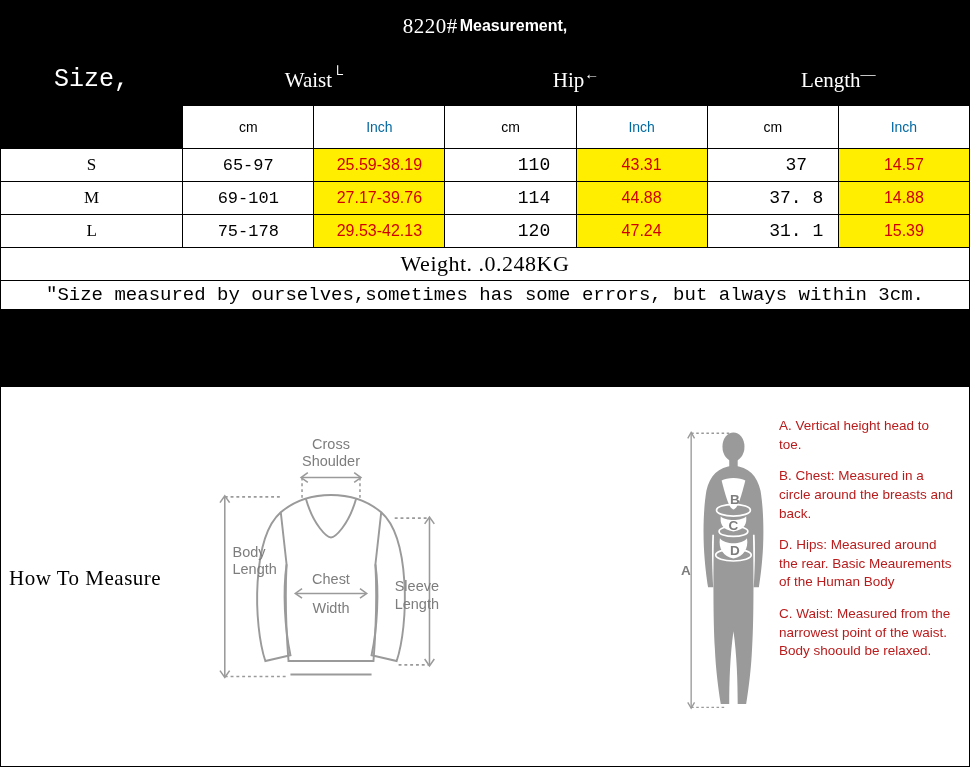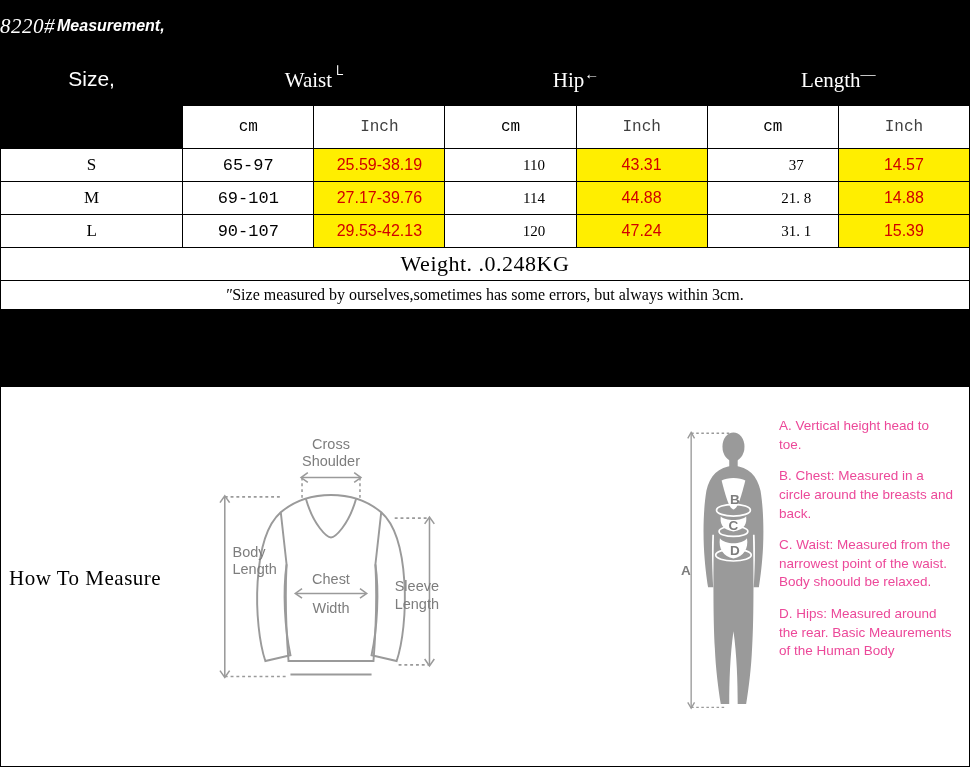--- a/index.html
+++ b/index.html
@@ -24,21 +24,21 @@
   
   .title-row {
     position: absolute;
     left: 0; top: 0;
     width: 970px;
     height: 52px;
     background: #000;
     color: #fff;
     display: flex;
     align-items: center;
-    font-style: italic;
+    justify-content: center;
   }
   .title-row .t-num {
     font-family: "Liberation Serif", serif;
     font-size: 21px;
     letter-spacing: 0.5px;
   }
   .title-row .t-main {
     font-family: "Liberation Sans", sans-serif;
     font-weight: bold;
     font-size: 16px;
@@ -79,66 +79,66 @@
   }
   .hdr-black .sub {
     font-size: 15px;
     font-weight: normal;
     vertical-align: super;
   }
   .size-cell {
     background: #000 !important;
     color: #fff;
     border-color: #000 !important;
+    font-family: Liberation Mono, monospace;
+    font-weight: bold;
+    font-size: 25px;
+    height: 52px;
+  }
+  .row-units td {
+    height: 42px;
     font-family: Liberation Sans, sans-serif;
     font-weight: bold;
-    font-size: 21px;
-    height: 52px;
-  }
-  .row-units td {
-    height: 42px;
-    font-family: Liberation Mono, monospace;
-    font-weight: bold;
-    font-size: 16px;
+    font-size: 14px;
   }
   .u-cm { background: #fff; }
-  .u-in { background: #ffee00; color: #404040; }
+  .u-in { background: #ffee00; color: #0369a1; }
 
   .row-data td {
     height: 32px;
     font-family: "Liberation Mono", monospace;
     font-size: 17px;
   }
   .row-data td.sz {
     font-family: "Liberation Serif", serif;
     font-size: 17px;
   }
   .row-data td.yellow {
     background: #ffee00;
     color: #d10000;
     font-family: "Liberation Sans", sans-serif;
     font-weight: normal;
     font-size: 16px;
   }
   .row-data td.plain {
-    font-family: Liberation Serif, serif;
-    font-size: 15px;
+    font-family: Liberation Mono, monospace;
+    font-size: 18px;
     padding-left: 47px;
   }
 
   .full-row td {
     height: 32px;
     font-family: "Liberation Serif", serif;
     font-size: 22px;
     letter-spacing: 0.5px;
   }
   .note-row td {
     height: 28px;
-    font-family: Liberation Serif, serif;
-    font-size: 16px;
+    font-family: Liberation Mono, monospace;
+    font-size: 19px;
     text-align: left;
     padding-left: 6px;
     white-space: nowrap;
     margin-left: 31px;
   }
 
   
   .bottom {
     position: absolute;
     left: 0;
@@ -172,21 +172,21 @@
     width: 110px;
     height: 330px;
   }
   .legend {
     position: absolute;
     left: 778px;
     top: 30px;
     width: 175px;
     font-family: "Liberation Sans", sans-serif;
     font-size: 13.5px;
-    color: #ec4899;
+    color: #b91c1c;
     line-height: 1.38;
   }
   .legend p { margin: 0 0 13px 0; }
 
   svg text {
     font-family: "Liberation Sans", sans-serif;
     fill: #7d7d7d;
   }
 </style>
 </head>
@@ -242,27 +242,27 @@
         <td class="plain">37</td>
         <td class="yellow">14.57</td>
       </tr>
 
       <tr class="row-data">
         <td class="sz">M</td>
         <td>69-101</td>
         <td class="yellow">27.17-39.76</td>
         <td class="plain">114</td>
         <td class="yellow">44.88</td>
-        <td class="plain">21. 8</td>
+        <td class="plain">37. 8</td>
         <td class="yellow">14.88</td>
       </tr>
 
       <tr class="row-data">
         <td class="sz">L</td>
-        <td>90-107</td>
+        <td>75-178</td>
         <td class="yellow">29.53-42.13</td>
         <td class="plain">120</td>
         <td class="yellow">47.24</td>
         <td class="plain">31. 1</td>
         <td class="yellow">15.39</td>
       </tr>
 
 
       <tr class="full-row">
         <td colspan="7">Weight.    .0.248KG</td>
@@ -370,17 +370,17 @@
         <text x="0" y="174" fill="#000">A</text>
         <text x="58" y="90" fill="#000">B</text>
         <text x="56" y="120" fill="#000">C</text>
         <text x="58" y="150" fill="#000">D</text>
       </g>
     </svg>
 
     <div class="legend">
       <p>A. Vertical height head to toe.</p>
       <p>B. Chest: Measured in a circle around the breasts and back.</p>
+      <p>D. Hips: Measured around the rear. Basic Meaurements of the Human Body</p>
       <p>C. Waist: Measured from the narrowest point of the waist. Body shoould be relaxed.</p>
-      <p>D. Hips: Measured around the rear. Basic Meaurements of the Human Body</p>
     </div>
   </div>
 </div>
 
 </body></html>

